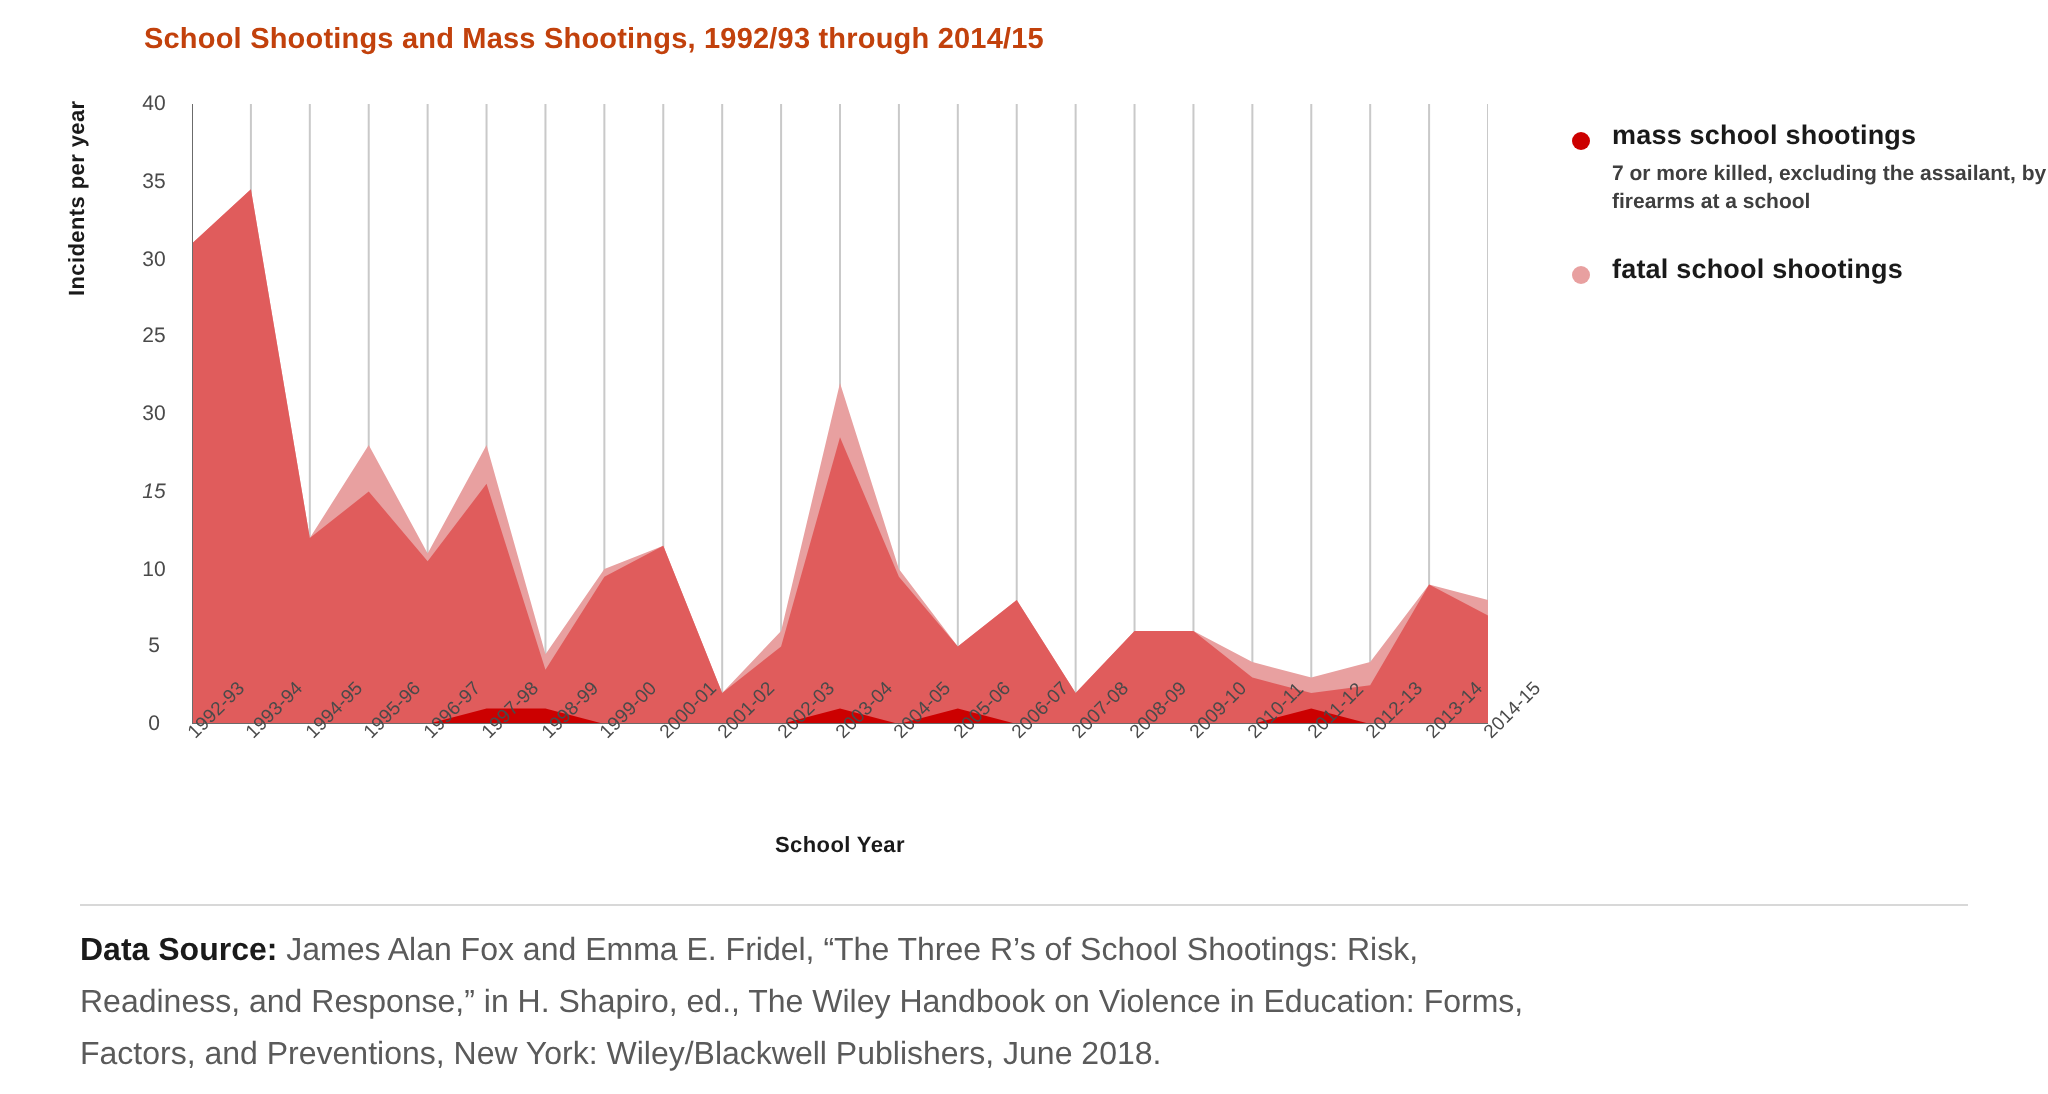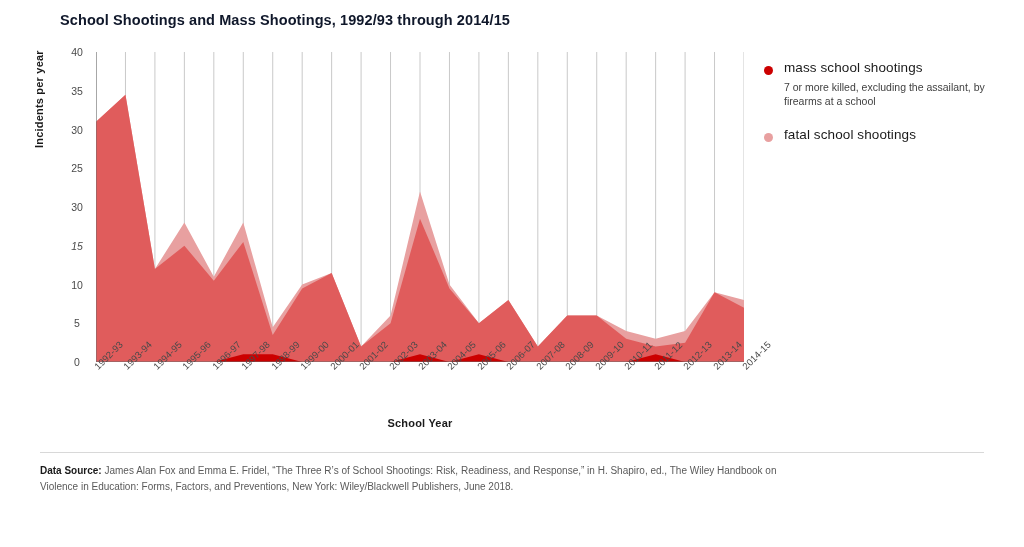--- a/index.html
+++ b/index.html
@@ -14,26 +14,26 @@
     color: #231f20;
     overflow: hidden;
   }
   .page {
     position: relative;
     width: 1024px;
     height: 547px;
   }
   .chart-title {
     position: absolute;
-    left: 60px;
+    left: 72px;
     top: 12px;
     font-size: 14.5px;
     font-weight: bold;
     letter-spacing: 0.1px;
-    color: #0f172a;
+    color: #c2410c;
   }
   
   .plot-wrap {
     position: absolute;
     left: 96px;
     top: 52px;
     width: 648px;
     height: 310px;
   }
   .plot-svg {
@@ -91,23 +91,24 @@
     font-size: 9.5px;
     color: #4a4a4a;
     white-space: nowrap;
     transform-origin: left top;
     transform: rotate(-45deg);
     letter-spacing: 0.1px;
   }
   
   .legend {
     position: absolute;
-    left: 762px;
+    left: 784px;
     top: 60px;
     width: 240px;
+    font-weight: bold;
   }
   .legend-item {
     position: relative;
     margin-bottom: 18px;
     padding-left: 22px;
   }
   .legend-dot {
     position: absolute;
     left: 2px;
     top: 6px;
@@ -134,21 +135,21 @@
     top: 452px;
     width: 944px;
     height: 1px;
     background: #d8d8d8;
   }
   .source {
     position: absolute;
     left: 40px;
     top: 463px;
     width: 744px;
-    font-size: 10px;
+    font-size: 16px;
     line-height: 1.62;
     color: #5a5a5a;
   }
   .source b {
     color: #1a1a1a;
     font-weight: bold;
   }
 </style>
 </head>
 <body>

